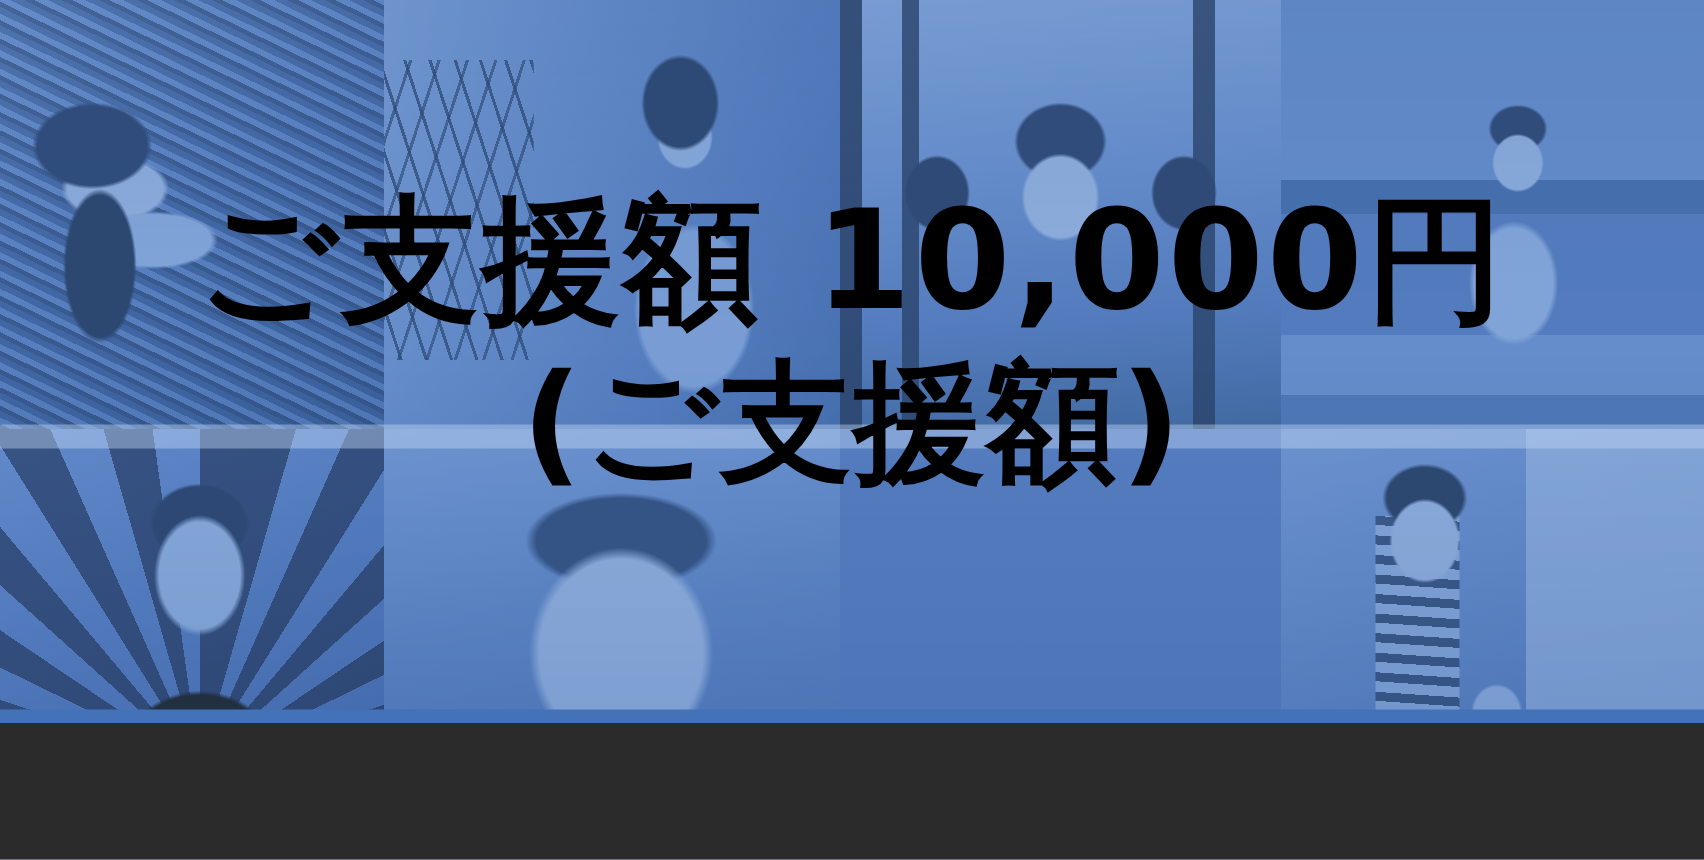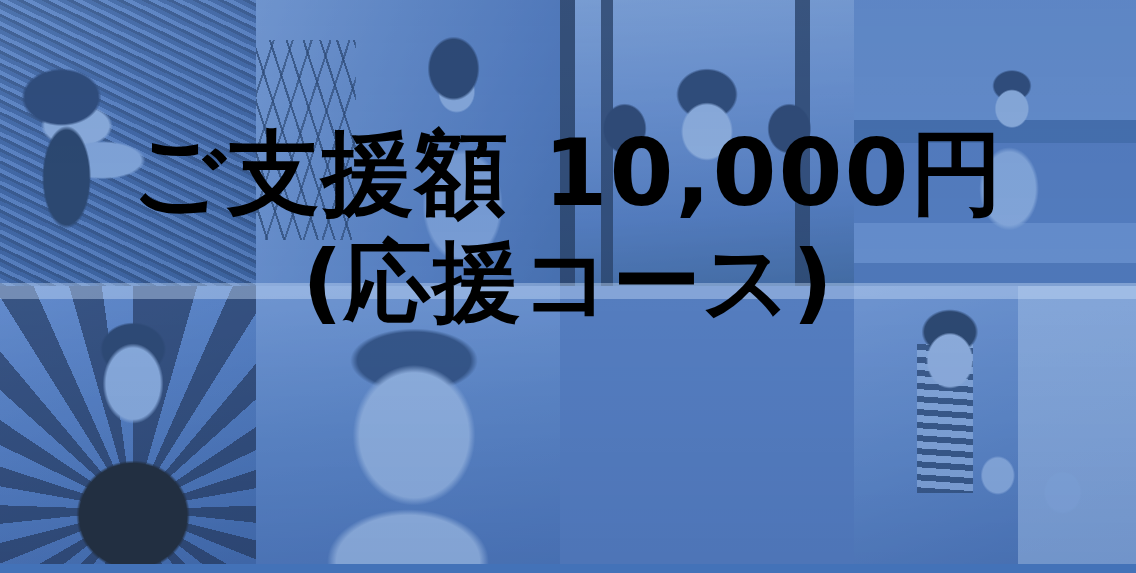--- a/index.html
+++ b/index.html
@@ -3,21 +3,21 @@
 <meta charset="utf-8">
 <title>Support Tier Banner</title>
 <style>
   * { margin:0; padding:0; box-sizing:border-box; }
   html,body { background:#2b2b2b; }
   body { font-family:"Liberation Sans", sans-serif; }
 
   #banner{
     position:relative;
     width:1136px;
-    height:573px;
+    height:482px;
     overflow:hidden;
     background:#5a84c4;
   }
 
   
   .collage{
     position:absolute;
     inset:0;
     display:grid;
     grid-template-columns:256px 304px 294px 282px;
@@ -209,17 +209,17 @@
         <div class="ph"></div>
       </div>
   </div>
 
   <div class="duotone"></div>
   <div class="tint"></div>
   <div class="seam"></div>
 
   <div class="textwrap">
     <div class="line line1">ご支援額 10,000円</div>
-    <div class="line line2">(応援コース)</div>
+    <div class="line line2">(ご支援額)</div>
   </div>
 
   <div class="bottombar"></div>
 </div>
 
 </body></html>

